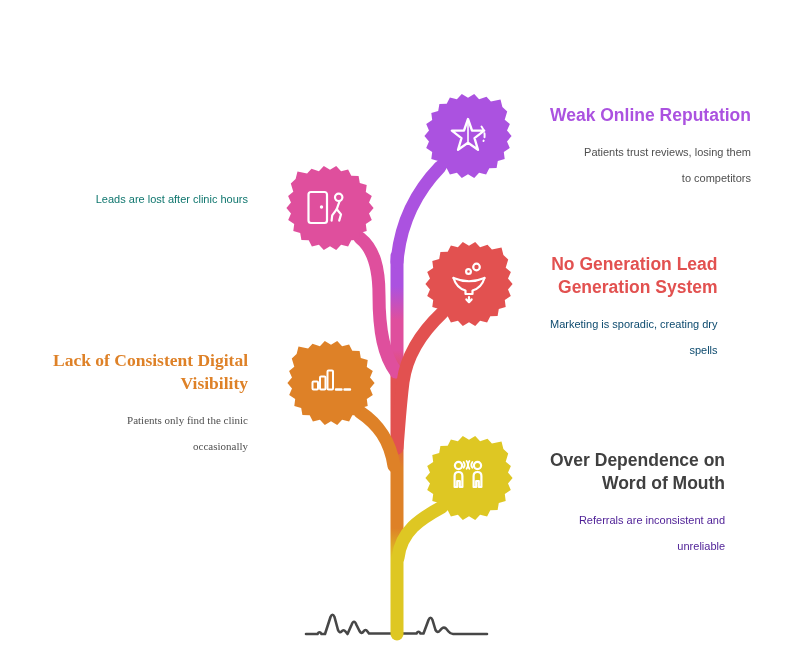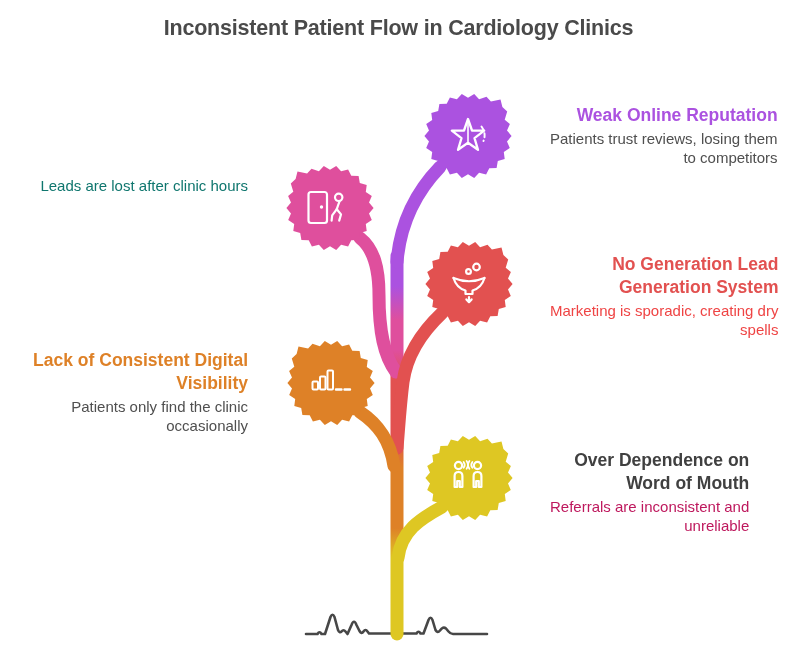--- a/index.html
+++ b/index.html
@@ -2,27 +2,27 @@
 <html><head>
 <meta charset="utf-8">
 <style>
   html,body{margin:0;padding:0;background:#ffffff;}
   #stage{position:relative;width:797px;height:656px;background:#fff;overflow:hidden;
          font-family:"Liberation Sans", sans-serif;}
   .title{position:absolute;top:12px;left:0;width:797px;text-align:center;
          font-size:21.5px;font-weight:bold;letter-spacing:-0.2px;line-height:32px;}
   .block{position:absolute;}
   .block .heading{font-size:17.5px;font-weight:bold;line-height:23px;white-space:pre;}
-  .block .body{font-size:15px;line-height:19px;margin-top:2px;white-space:pre;}
+  .block .body{font-size:11px;line-height:26px;margin-top:12px;white-space:pre;}
   .col-left{text-align:right;}
   .col-right{text-align:right;}
   #b0{left:550px;top:104px;}
   #b1{right:549px;top:174px;}
   #b2{left:550px;top:253px;}
-  #b3{right:549px;top:349px;}
+  #b3{right:549px;top:349px;font-family:Liberation Serif, serif;}
   #b4{left:550px;top:449px;}
   svg{position:absolute;left:0;top:0;}
   .icon{stroke:#ffffff;fill:none;stroke-width:2.2;stroke-linecap:round;stroke-linejoin:round;}
   .branch{fill:none;stroke-width:13;stroke-linecap:round;}
 </style>
 </head>
 <body>
 
 <div id="stage">
 
@@ -100,42 +100,41 @@
       <path d="M-13.4 -1 Q-13.4 -5 -9.5 -5 Q-5.6 -5 -5.6 -1 L-5.6 10 L-8.2 10 L-8.2 4 L-10.8 4 L-10.8 10 L-13.4 10 Z"></path>
       <circle cx="9.5" cy="-11.5" r="3.6"></circle>
       <path d="M5.6 -1 Q5.6 -5 9.5 -5 Q13.4 -5 13.4 -1 L13.4 10 L10.8 10 L10.8 4 L8.2 4 L8.2 10 L5.6 10 Z"></path>
       <path stroke-width="1.8" d="M-4.4 -15 q2.2 2.9 0 5.8"></path>
       <path stroke-width="1.8" d="M-1.4 -16 q2.8 3.9 0 7.8"></path>
       <path stroke-width="1.8" d="M4.4 -15 q-2.2 2.9 0 5.8"></path>
       <path stroke-width="1.8" d="M1.4 -16 q-2.8 3.9 0 7.8"></path>
     </g>
   </svg>
 
-  <div class="title" style="color: rgb(74, 74, 74);">Inconsistent Patient Flow in Cardiology Clinics</div>
 
   <div class="block col-right" id="b0">
     <div class="heading" style="color: rgb(171, 82, 224);">Weak Online Reputation</div>
     <div class="body" style="color: rgb(79, 79, 79);">Patients trust reviews, losing them
 to competitors</div>
   </div>
   <div class="block col-left" id="b1">
     <div class="body" style="color: #0f766e;">Leads are lost after clinic hours</div>
   </div>
   <div class="block col-right" id="b2">
     <div class="heading" style="color: rgb(226, 81, 80);">No Generation Lead
 Generation System</div>
-    <div class="body" style="color: #ef4444;">Marketing is sporadic, creating dry
+    <div class="body" style="color: #0c4a6e;">Marketing is sporadic, creating dry
 spells</div>
   </div>
   <div class="block col-left" id="b3">
     <div class="heading" style="color: rgb(222, 129, 39);">Lack of Consistent Digital
 Visibility</div>
     <div class="body" style="color: rgb(79, 79, 79);">Patients only find the clinic
 occasionally</div>
   </div>
   <div class="block col-right" id="b4">
     <div class="heading" style="color: #404040;">Over Dependence on
 Word of Mouth</div>
-    <div class="body" style="color: #be185d;">Referrals are inconsistent and
+    <div class="body" style="color: #4c1d95;">Referrals are inconsistent and
 unreliable</div>
   </div>
 
 </div>
 
 </body></html>

